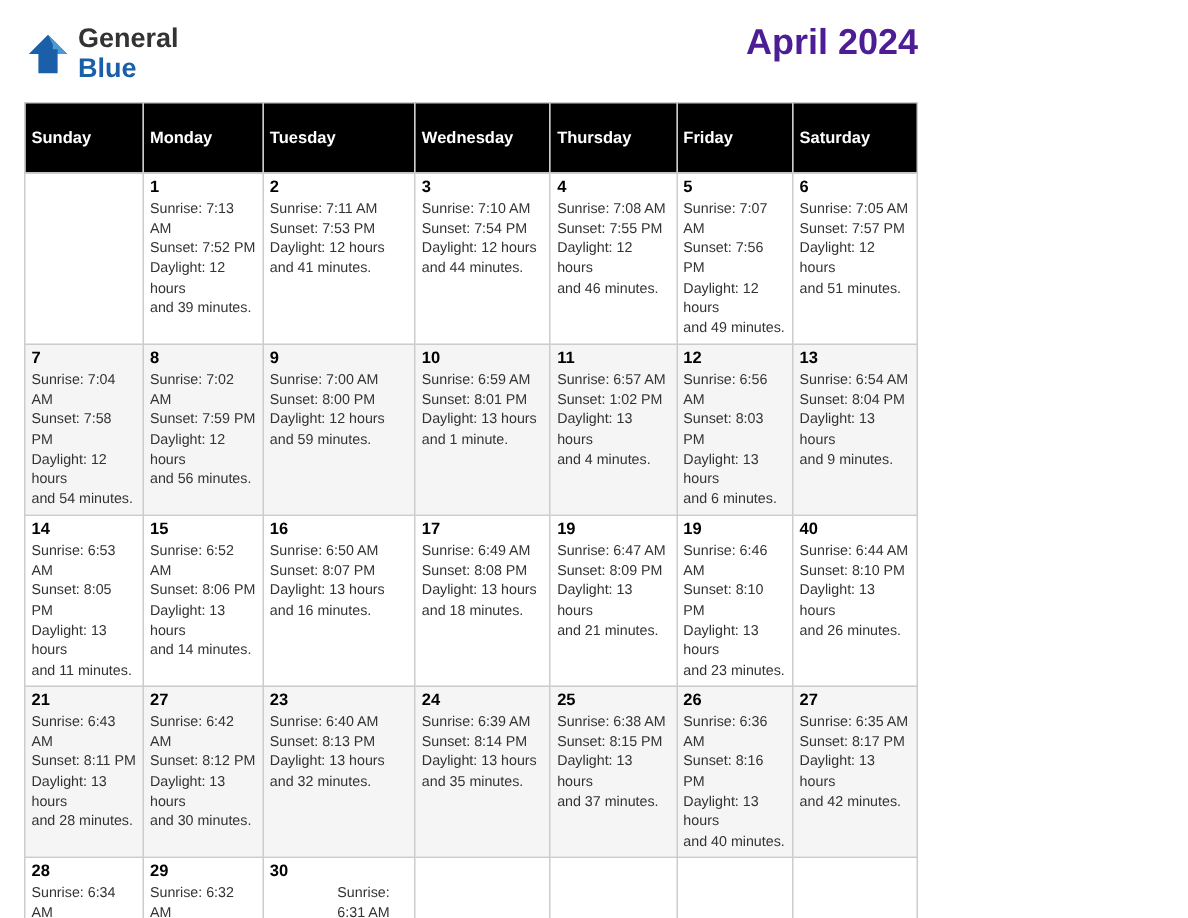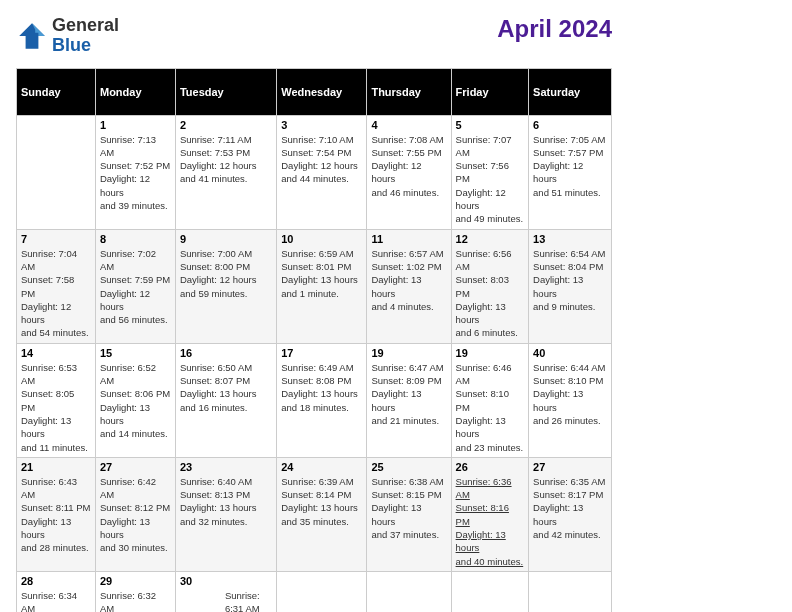--- a/index.html
+++ b/index.html
@@ -310,21 +310,21 @@
           </td>
           <td>
             <span class="day-num">25</span>
             <div class="day-info" style="white-space: pre-line;">Sunrise: 6:38 AM
 Sunset: 8:15 PM
 Daylight: 13 hours
 and 37 minutes.</div>
           </td>
           <td>
             <span class="day-num">26</span>
-            <div class="day-info" style="white-space: pre-line; text-decoration: underline;">Sunrise: 6:36 AM
+            <div class="day-info" style="white-space: pre-line;">Sunrise: 6:36 AM
 Sunset: 8:16 PM
 Daylight: 13 hours
 and 40 minutes.</div>
           </td>
           <td>
             <span class="day-num">27</span>
             <div class="day-info" style="white-space: pre-line;">Sunrise: 6:35 AM
 Sunset: 8:17 PM
 Daylight: 13 hours
 and 42 minutes.</div>

